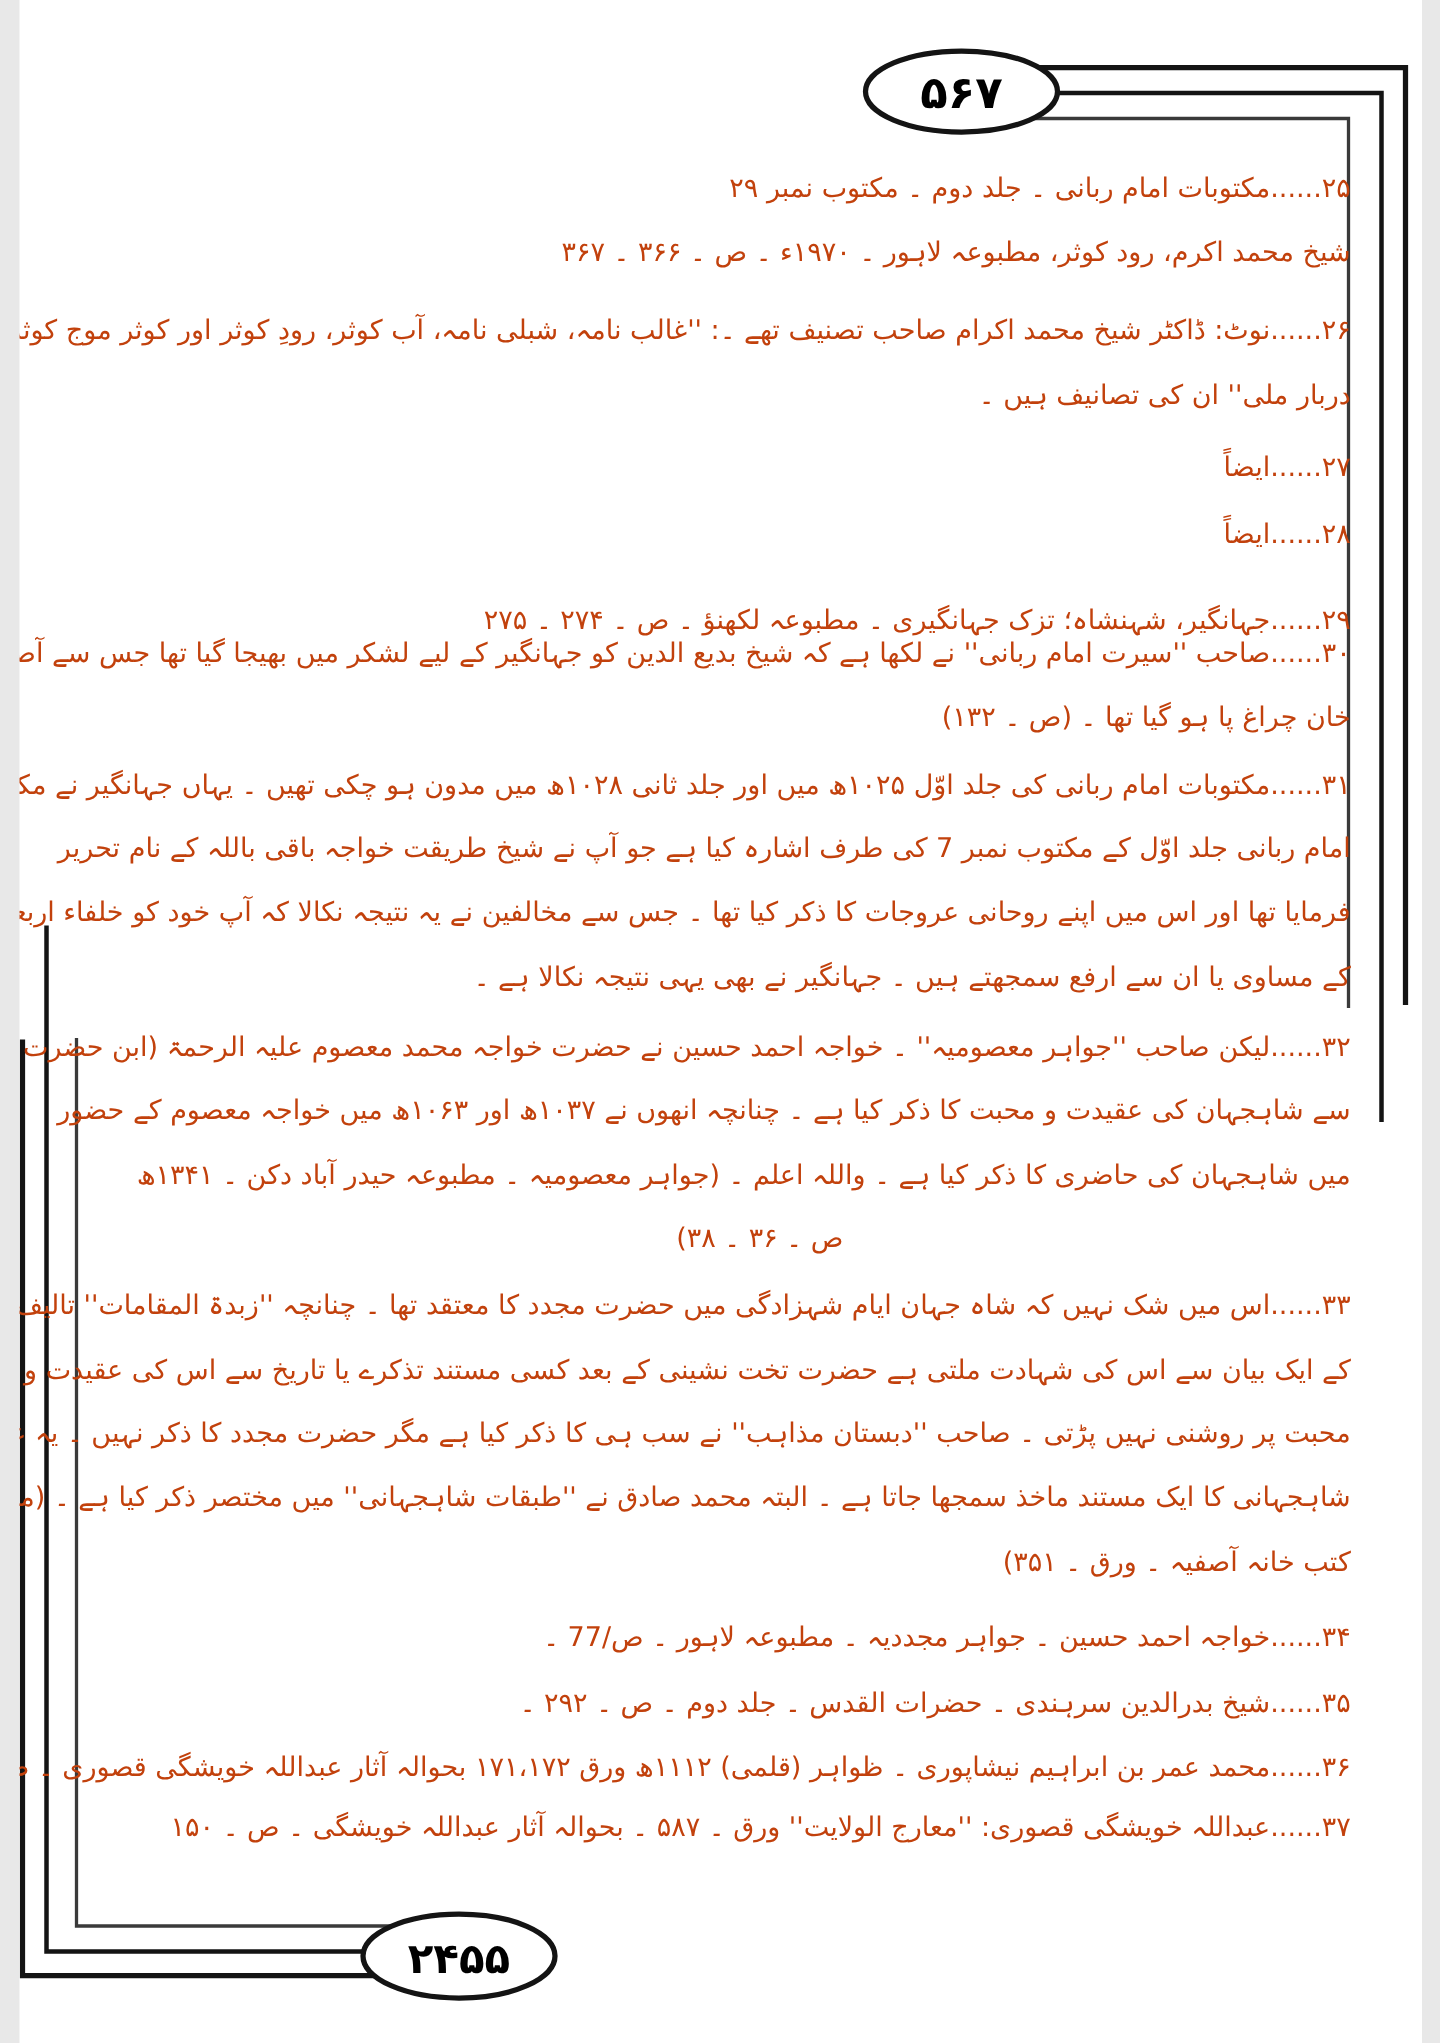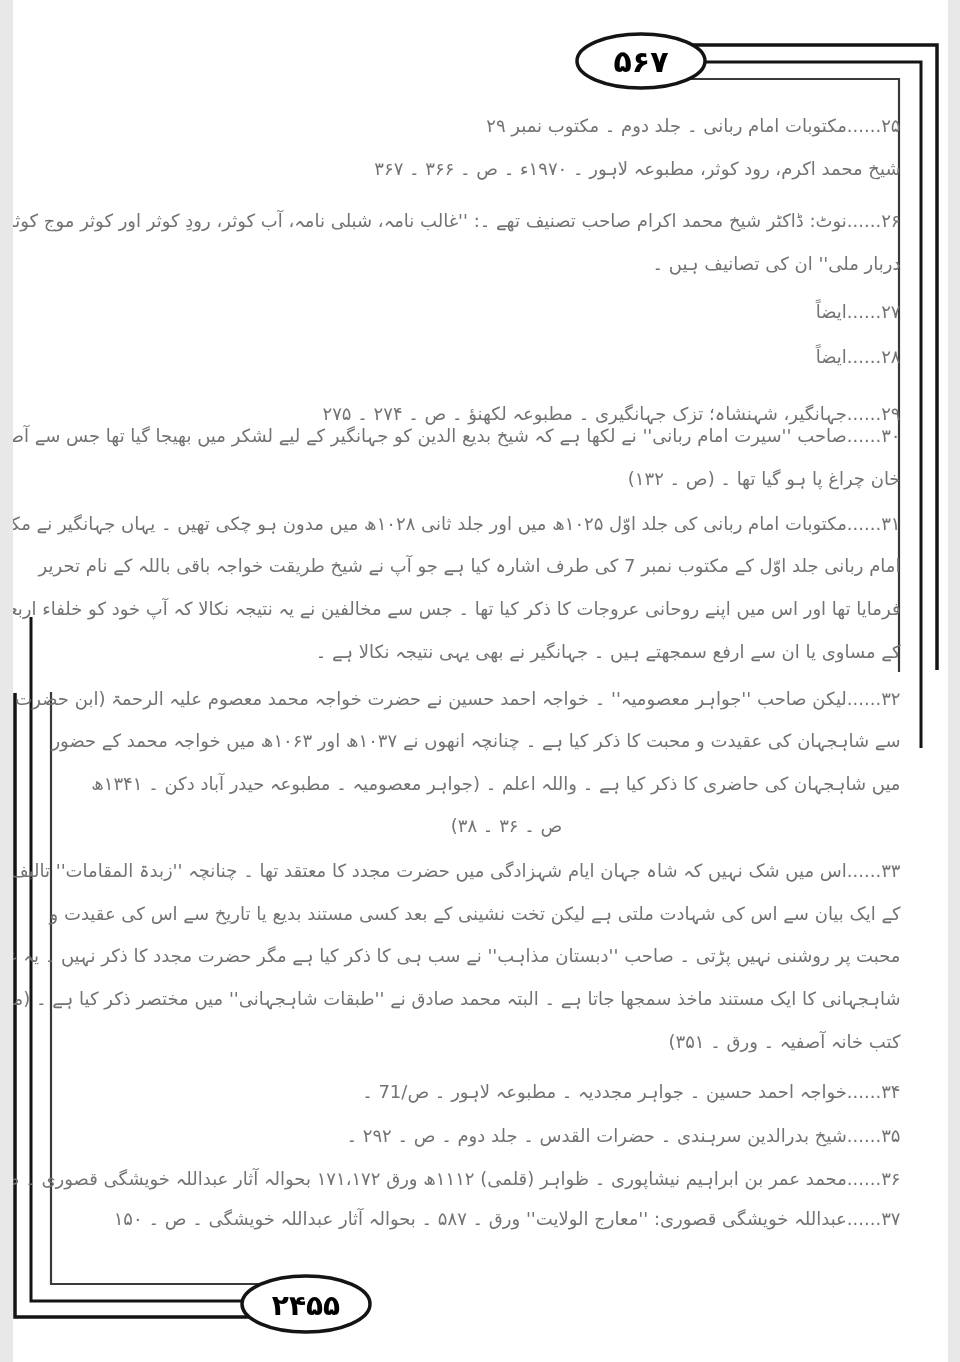--- a/index.html
+++ b/index.html
@@ -14,21 +14,21 @@
   }
   .refline{
     position:absolute;
     left:100px;
     width:788px;
     direction:rtl;
     unicode-bidi:embed;
     font-size:18px;
     line-height:1.5;
     white-space:nowrap;
-    color:#737373;
+    color:#c2410c;
   }
   .a-right{text-align:right;}
   .a-center{text-align:right;}
   .a-left{text-align:center;}
   .a-just{text-align:justify;text-align-last:justify;}
   .borders{
     position:absolute;inset:0;width:960px;height:1362px;
     pointer-events:none;
   }
   .cartouche-num{
@@ -73,29 +73,29 @@
 
     <div class="refline a-just" style="top:422px">۳۰......صاحب ''سیرت امام ربانی'' نے لکھا ہے کہ شیخ بدیع الدین کو جہانگیر کے لیے لشکر میں بھیجا گیا تھا جس سے آصف</div>
     <div class="refline a-center" style="top:465px">خان چراغ پا ہو گیا تھا ۔ (ص ۔ ۱۳۲)</div>
 
     <div class="refline a-just" style="top:510px">۳۱......مکتوبات امام ربانی کی جلد اوّل ۱۰۲۵ھ میں اور جلد ثانی ۱۰۲۸ھ میں مدون ہو چکی تھیں ۔ یہاں جہانگیر نے مکتوبات</div>
     <div class="refline a-just" style="top:552px">امام ربانی جلد اوّل کے مکتوب نمبر 7 کی طرف اشارہ کیا ہے جو آپ نے شیخ طریقت خواجہ باقی باللہ کے نام تحریر</div>
     <div class="refline a-just" style="top:595px">فرمایا تھا اور اس میں اپنے روحانی عروجات کا ذکر کیا تھا ۔ جس سے مخالفین نے یہ نتیجہ نکالا کہ آپ خود کو خلفاء اربعہ</div>
     <div class="refline a-center" style="top:638px">کے مساوی یا ان سے ارفع سمجھتے ہیں ۔ جہانگیر نے بھی یہی نتیجہ نکالا ہے ۔</div>
 
     <div class="refline a-just" style="top:685px">۳۲......لیکن صاحب ''جواہر معصومیہ'' ۔ خواجہ احمد حسین نے حضرت خواجہ محمد معصوم علیہ الرحمۃ (ابن حضرت مجدد الف ثانی)</div>
-    <div class="refline a-just" style="top:727px">سے شاہجہان کی عقیدت و محبت کا ذکر کیا ہے ۔ چنانچہ انھوں نے ۱۰۳۷ھ اور ۱۰۶۳ھ میں خواجہ محمد کے حضور</div>
+    <div class="refline a-just" style="top:727px">سے شاہجہان کی عقیدت و محبت کا ذکر کیا ہے ۔ چنانچہ انھوں نے ۱۰۳۷ھ اور ۱۰۶۳ھ میں خواجہ معصوم کے حضور</div>
     <div class="refline a-just" style="top:770px">میں شاہجہان کی حاضری کا ذکر کیا ہے ۔ واللہ اعلم ۔ (جواہر معصومیہ ۔ مطبوعہ حیدر آباد دکن ۔ ۱۳۴۱ھ</div>
     <div class="refline a-left" style="top:812px">ص ۔ ۳۶ ۔ ۳۸)</div>
 
     <div class="refline a-just" style="top:857px">۳۳......اس میں شک نہیں کہ شاہ جہان ایام شہزادگی میں حضرت مجدد کا معتقد تھا ۔ چنانچہ ''زبدۃ المقامات'' تالیف ۱۰۳۷ھ</div>
-    <div class="refline a-just" style="top:900px">کے ایک بیان سے اس کی شہادت ملتی ہے لیکن تخت نشینی کے بعد کسی مستند بدیع یا تاریخ سے اس کی عقیدت و</div>
+    <div class="refline a-just" style="top:900px">کے ایک بیان سے اس کی شہادت ملتی ہے حضرت تخت نشینی کے بعد کسی مستند تذکرے یا تاریخ سے اس کی عقیدت و</div>
     <div class="refline a-just" style="top:942px">محبت پر روشنی نہیں پڑتی ۔ صاحب ''دبستان مذاہب'' نے سب ہی کا ذکر کیا ہے مگر حضرت مجدد کا ذکر نہیں ۔ یہ عہد</div>
     <div class="refline a-just" style="top:985px">شاہجہانی کا ایک مستند ماخذ سمجھا جاتا ہے ۔ البتہ محمد صادق نے ''طبقات شاہجہانی'' میں مختصر ذکر کیا ہے ۔ (مخطوطہ</div>
     <div class="refline a-center" style="top:1028px">کتب خانہ آصفیہ ۔ ورق ۔ ۳۵۱)</div>
 
-    <div class="refline a-right" style="top:1078px">۳۴......خواجہ احمد حسین ۔ جواہر مجددیہ ۔ مطبوعہ لاہور ۔ ص/71 ۔</div>
+    <div class="refline a-right" style="top:1078px">۳۴......خواجہ احمد حسین ۔ جواہر مجددیہ ۔ مطبوعہ لاہور ۔ ص/77 ۔</div>
     <div class="refline a-right" style="top:1122px">۳۵......شیخ بدرالدین سرہندی ۔ حضرات القدس ۔ جلد دوم ۔ ص ۔ ۲۹۲ ۔</div>
     <div class="refline a-just" style="top:1165px">۳۶......محمد عمر بن ابراہیم نیشاپوری ۔ ظواہر (قلمی) ۱۱۱۲ھ ورق ۱۷۱،۱۷۲ بحوالہ آثار عبداللہ خویشگی قصوری ۔ ص ۔ ۱۸۴ ۔</div>
     <div class="refline a-right" style="top:1205px">۳۷......عبداللہ خویشگی قصوری: ''معارج الولایت'' ورق ۔ ۵۸۷ ۔ بحوالہ آثار عبداللہ خویشگی ۔ ص ۔ ۱۵۰</div>
 
   </div>
 </div>
 
 </body></html>

